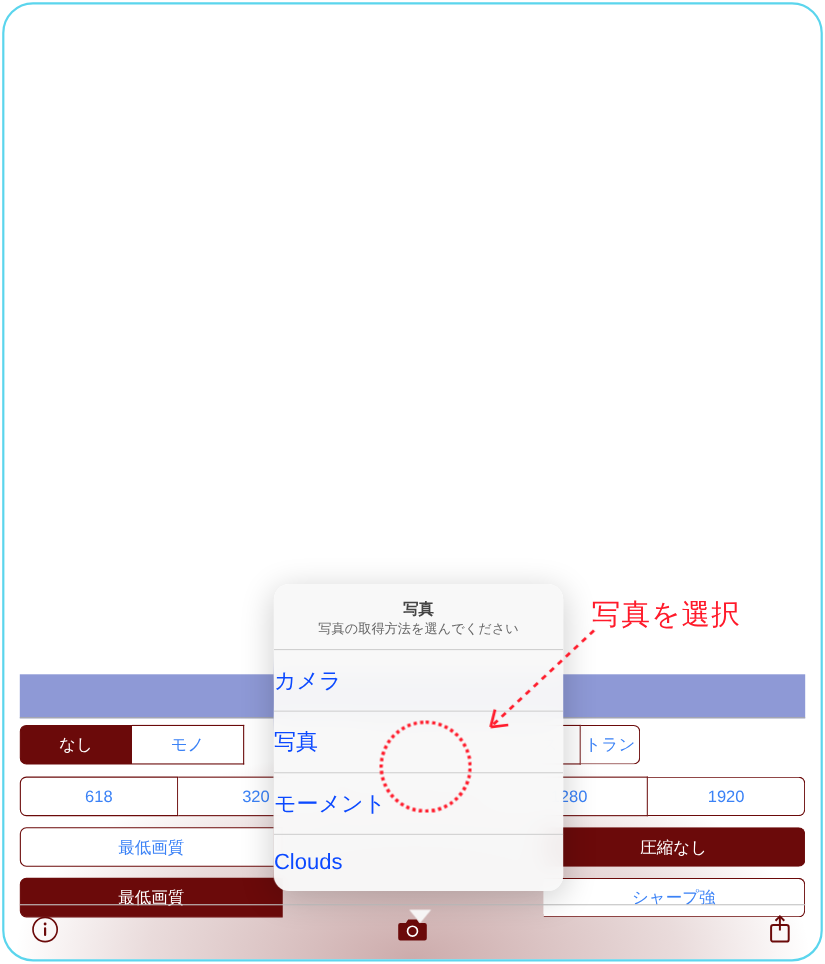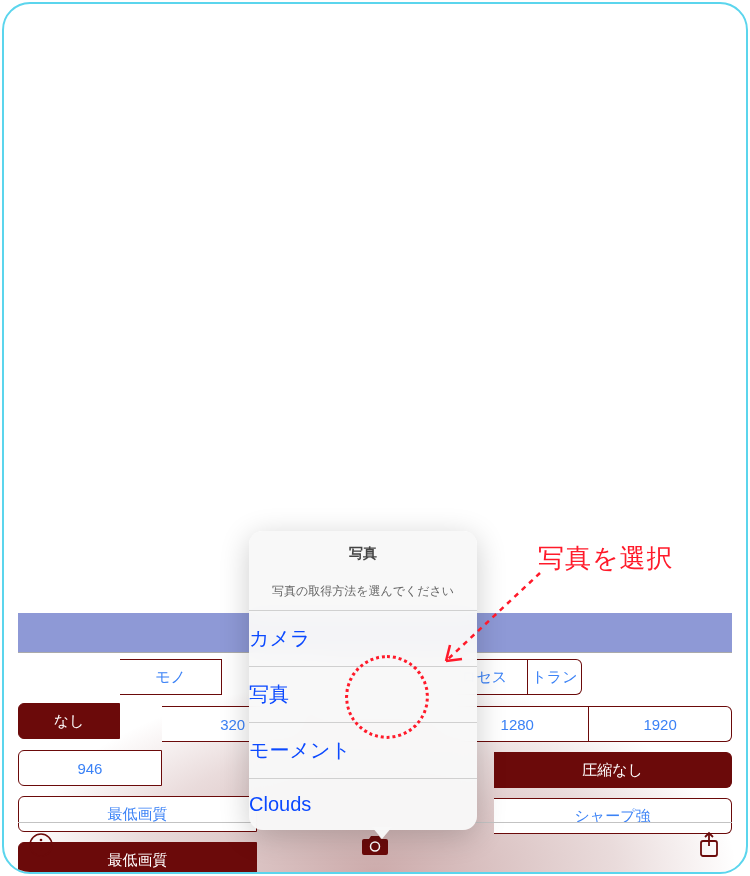--- a/index.html
+++ b/index.html
@@ -48,21 +48,21 @@
     display: flex;
     align-items: center;
     justify-content: center;
     font-size: 15px;
     color: #3b82f6;
     background: #fff;
     cursor: pointer;
     user-select: none;
   }
   .seg + .seg { border-left: none; }
-  .seg:first-child { border-top-left-radius: 6px; border-bottom-left-radius: 6px; margin-top: 44px; }
+  .seg:first-child { border-top-left-radius: 6px; border-bottom-left-radius: 6px; }
   .seg:last-child  { border-top-right-radius: 6px; border-bottom-right-radius: 6px; }
   .seg.selected { background: #6b0a0a; color: #fff; }
 
   .row-filters .seg { width: 102px; }
   .row-filters .seg:last-child { width: 54px; }
 
   .row-sizes .seg { flex: 1; }
 
   .row-quality .seg, .row-sharp .seg { flex: 1; }
 
@@ -85,30 +85,30 @@
     padding: 0 8px;
   }
   .toolbar .t-icon { width: 30px; height: 30px; color: #6b0a0a; display:flex; align-items:center; justify-content:center; cursor:pointer; }
   .toolbar svg { display:block; }
 
   
   .sheet {
     position: absolute;
     left: 245px;
     top: 527px;
-    width: 228px;
+    width: 263px;
     background: rgba(248,248,248,0.96);
     border-radius: 14px;
     box-shadow: 0 6px 30px rgba(0,0,0,0.2);
     overflow: hidden;
     backdrop-filter: blur(10px);
   }
   .sheet .hdr { text-align: center; padding: 14px 12px 10px; }
   .sheet .hdr .title { font-size: 14px; font-weight: 600; color: #444; }
-  .sheet .hdr .msg { font-size: 12px; color: #666; margin-top: 20px; }
+  .sheet .hdr .msg { font-size: 12px; color: #666; margin-top: 0; }
   .sheet .opt {
     border-top: 1px solid #d0d0d0;
     text-align: left;
     font-size: 20px;
     color: #0b49ff;
     padding: 14px 0;
     cursor: pointer;
   }
   .sheet-arrow {
     position: absolute;
@@ -155,21 +155,21 @@
   <div class="seggroup row-filters">
     <div class="seg selected">なし</div>
     <div class="seg">モノ</div>
     <div class="spacer-center seg"></div>
     <div class="seg">クローム</div>
     <div class="seg">プロセス</div>
     <div class="seg">トラン</div>
   </div>
 
   <div class="seggroup row-sizes">
-    <div class="seg">946</div>
+    <div class="seg">618</div>
     <div class="seg">320</div>
     <div class="spacer-center seg"></div>
     <div class="seg">1280</div>
     <div class="seg">1920</div>
   </div>
 
   <div class="seggroup row-quality">
     <div class="seg">最低画質</div>
     <div class="spacer-center seg"></div>
     <div class="seg selected">圧縮なし</div>

